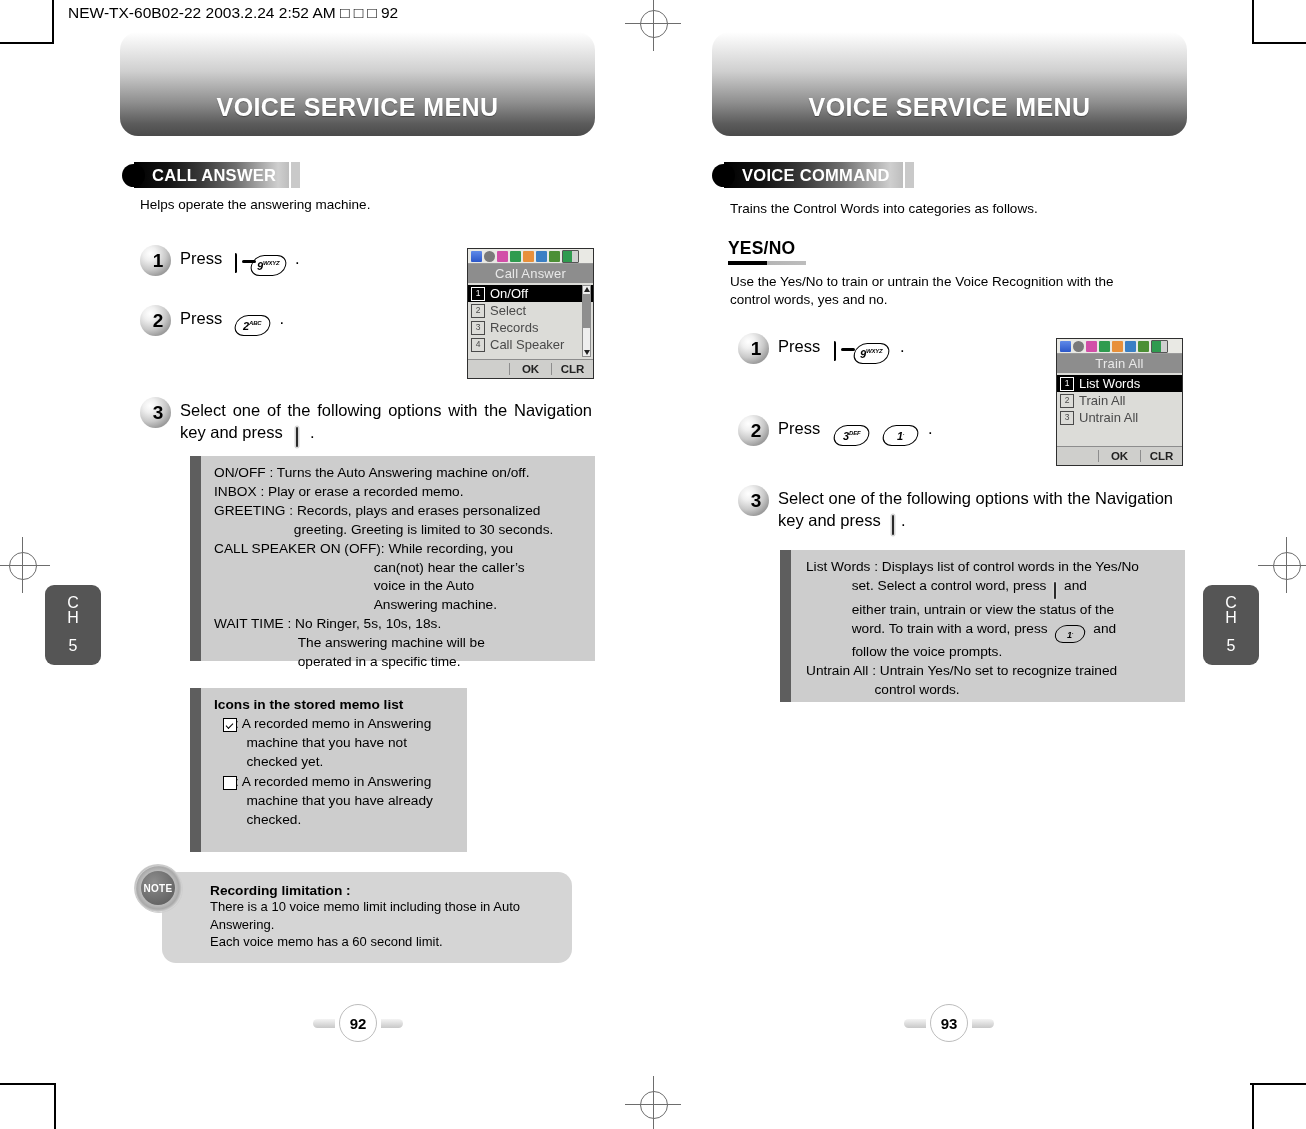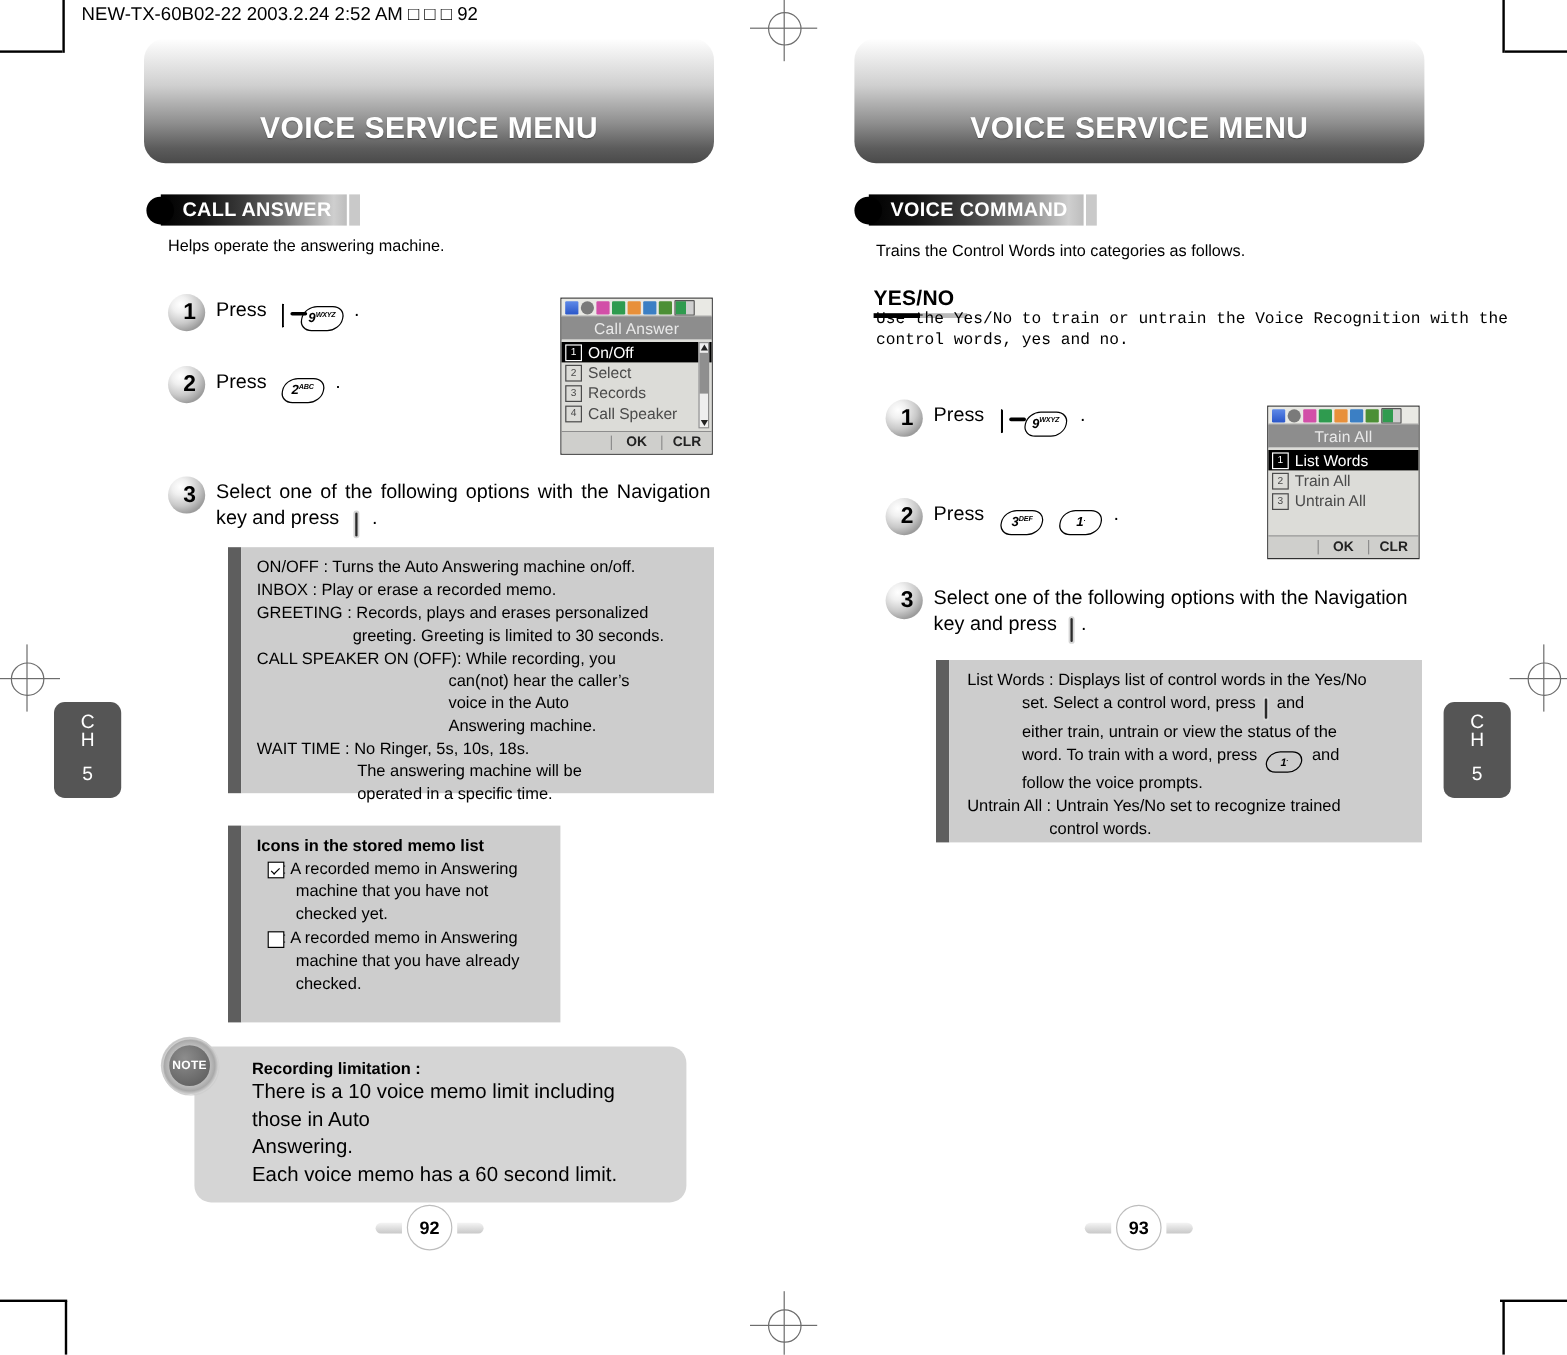--- a/index.html
+++ b/index.html
@@ -73,21 +73,21 @@
        vertical-align:-2px;position:relative;}
   .cbx.on::after{content:"";position:absolute;left:2px;top:4px;width:6px;height:3px;
        border-left:1.6px solid #000;border-bottom:1.6px solid #000;transform:rotate(-45deg);}
 
   
   .note{position:absolute;}
   .note .bubble{position:absolute;left:28px;top:8px;background:#d5d5d5;border-radius:14px;
                 box-sizing:border-box;padding:11px 16px 12px 48px;}
   .note .bubble .hd{font-weight:bold;font-size:13.7px;}
   .note .bubble pre{margin:0;font-family:"Liberation Sans","DejaVu Sans",sans-serif;
-                    font-size:17px;line-height:1.36;white-space:pre-wrap;}
+                    font-size:13px;line-height:1.36;white-space:pre-wrap;}
   .note .badge{position:absolute;left:0;top:0;width:48px;height:48px;border-radius:50%;
      background:radial-gradient(circle at 50% 50%,#b9b9b9 0%,#cfcfcf 40%,#a9a9a9 62%,#e4e4e4 74%,#bdbdbd 100%);
      z-index:4;}
   .note .badge .inner{position:absolute;left:7px;top:7px;width:34px;height:34px;border-radius:50%;
      background:radial-gradient(circle at 38% 32%,#8d8d8d 0%,#6f6f6f 55%,#575757 100%);
      display:flex;align-items:center;justify-content:center;}
   .note .badge .inner b{color:#fff;font-size:10px;font-weight:bold;letter-spacing:.3px;}
   .note .badge .ring{position:absolute;left:1px;top:1px;width:46px;height:46px;border-radius:50%;
      border:1.3px solid #cfcfcf;}
 
@@ -332,21 +332,21 @@
   <div class="tail"></div>
 </div>
 
 <div class="lede" style="left:730px;top:201px;">Trains the Control Words into categories as follows.</div>
 
 <div class="subhead" style="left:728px;top:238px;">
   <div class="t">YES/NO</div>
   <div class="rule"></div>
 </div>
 
-<pre style="position:absolute;left:730px;top:258px;margin:0;font-family:Liberation Mono, monospace;font-size:13.5px;line-height:1.35;white-space:pre-wrap;">Use the Yes/No to train or untrain the Voice Recognition with the
+<pre style="position:absolute;left:730px;top:273px;margin:0;font-family:Liberation Sans, sans-serif;font-size:13.5px;line-height:1.35;white-space:pre-wrap;">Use the Yes/No to train or untrain the Voice Recognition with the
 control words, yes and no.</pre>
 
 <div class="step" style="left:738px;top:333px;width:340px;">
   <div class="stepnum">
     <div class="sphere"></div>
     <div class="digit">1</div>
   </div>
   <div class="steptext">
     <span>Press</span>
     <span class="keyglyph" style="margin:0 8px 0 9px;"><span class="k-send"></span></span>

